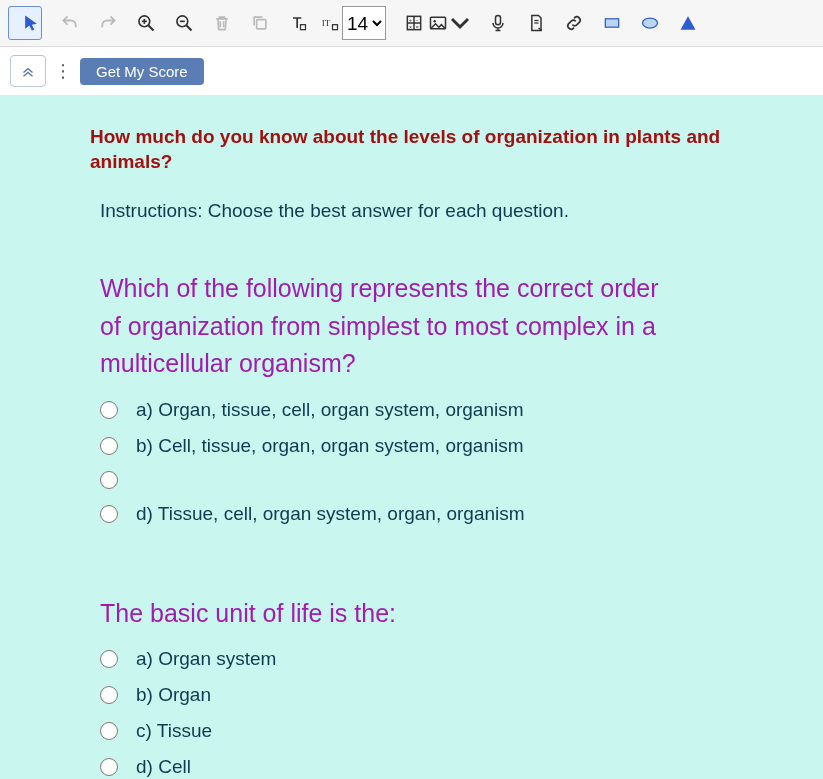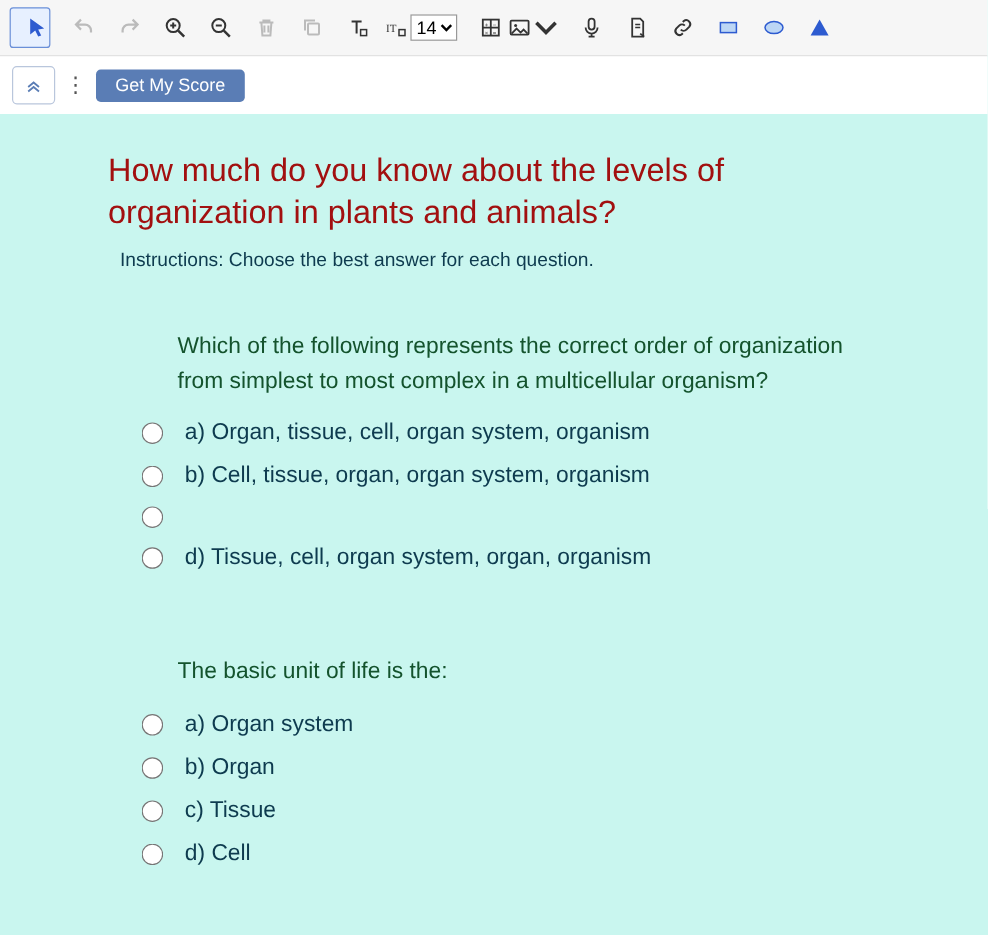--- a/index.html
+++ b/index.html
@@ -35,22 +35,22 @@
     border: 1px solid #6a8fd8;
   }
   .tb-btn.disabled { color: #bbb; cursor: default; }
   .tb-btn svg { width: 20px; height: 20px; }
   .font-size-group {
     display: flex;
     align-items: center;
     gap: 2px;
   }
   .font-size-select {
-    height: 22px;
-    font-size: 15px;
+    height: 34px;
+    font-size: 19px;
     border: 1px solid #999;
     background: #fff;
   }
 
   
   .subbar {
     display: flex;
     align-items: center;
     gap: 8px;
     padding: 8px 10px;
@@ -86,47 +86,46 @@
   }
 
   
   .worksheet {
     background: #c9f6ef;
     padding: 30px 90px 40px 90px;
     min-height: 670px;
   }
   .title {
     color: #a21010;
-    font-size: 27px;
-    font-weight: normal;
+    font-size: 19px;
+    font-weight: bold;
     line-height: 1.3;
-    margin-bottom: 14px;
+    margin-bottom: 26px;
   }
   .instructions {
     color: #0e3b4f;
-    font-size: 16px;
+    font-size: 19px;
     margin-bottom: 48px;
     padding-left: 10px;
   }
   .question-block {
     margin-bottom: 70px;
     padding-left: 10px;
   }
   .question-text {
-    color: #14532d;
-    font-size: 19px;
+    color: #a21caf;
+    font-size: 25px;
     line-height: 1.5;
     margin-bottom: 16px;
     max-width: 560px;
-    margin-left: 48px;
   }
   .options {
     list-style: none;
     padding: 0;
-    margin: 18px;
+    margin: 0;
   }
   .option {
     display: flex;
     align-items: center;
     gap: 18px;
     margin-bottom: 14px;
     font-size: 19px;
     color: #0e3b4f;
   }
   .option input[type="radio"] {

